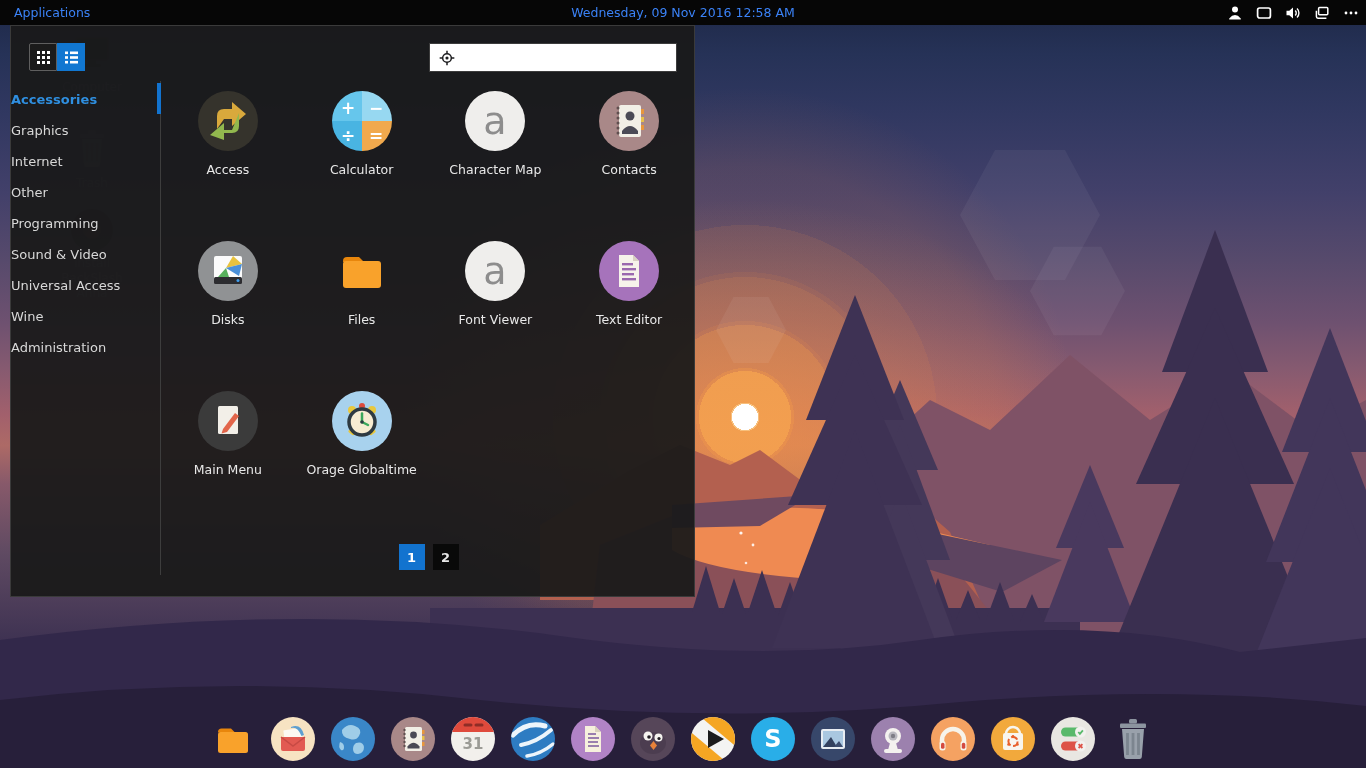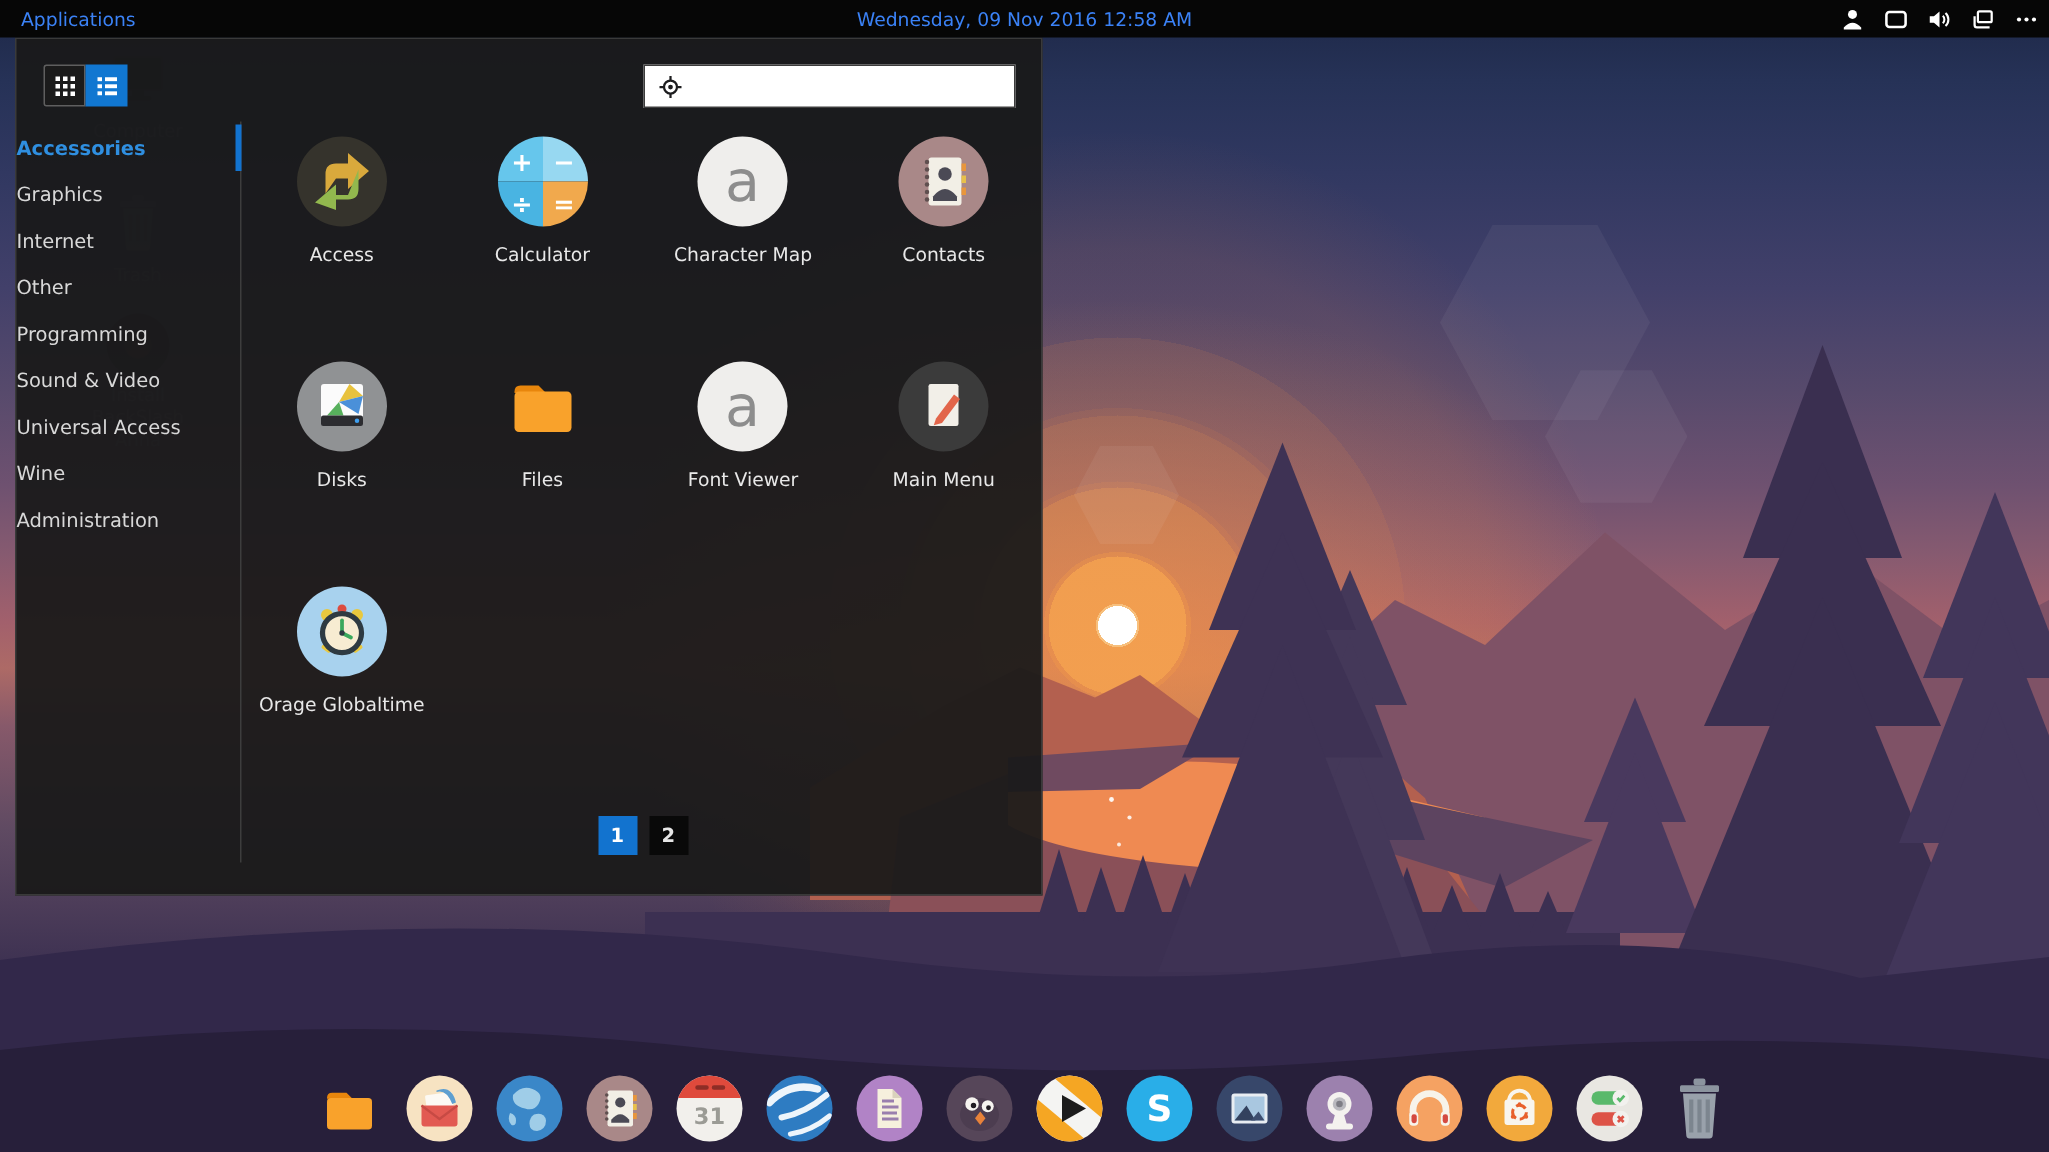--- a/index.html
+++ b/index.html
@@ -353,20 +353,34 @@
       </div>
 
       <div class="app">
         <svg width="64" height="64" viewBox="0 0 64 64">
           <circle cx="32" cy="32" r="30" fill="#efeeec"></circle>
           <text x="32" y="45" font-size="38" fill="#8d8d8d" text-anchor="middle">a</text>
         </svg>
         <div class="app-label">Font Viewer</div>
       </div>
 
+      <div class="app">
+        <svg width="64" height="64" viewBox="0 0 64 64">
+          <circle cx="32" cy="32" r="30" fill="#a673bb"></circle>
+          <path d="M22 16 h14 l6 6 v26 h-20 z" fill="#f6f2ea"></path>
+          <path d="M36 16 l6 6 h-6 z" fill="#d8d0c2"></path>
+          <g fill="#9a68ae">
+            <rect x="25" y="24" width="11" height="2.4"></rect>
+              <rect x="25" y="29" width="14" height="2.4"></rect>
+            <rect x="25" y="34" width="12" height="2.4"></rect>
+              <rect x="25" y="39" width="14" height="2.4"></rect>
+          </g>
+        </svg>
+        <div class="app-label">Text Editor</div>
+      </div>
 
 
       <div class="app">
         <svg width="64" height="64" viewBox="0 0 64 64">
           <circle cx="32" cy="32" r="30" fill="#3b3b3b"></circle>
           <rect x="22" y="17" width="20" height="28" rx="1.5" fill="#f2efe8"></rect>
           <path d="M27 40 L39 24 l4 3 L31 43 l-5.5 1.5 z" fill="#e2654a"></path>
         </svg>
         <div class="app-label">Main Menu</div>
       </div>

